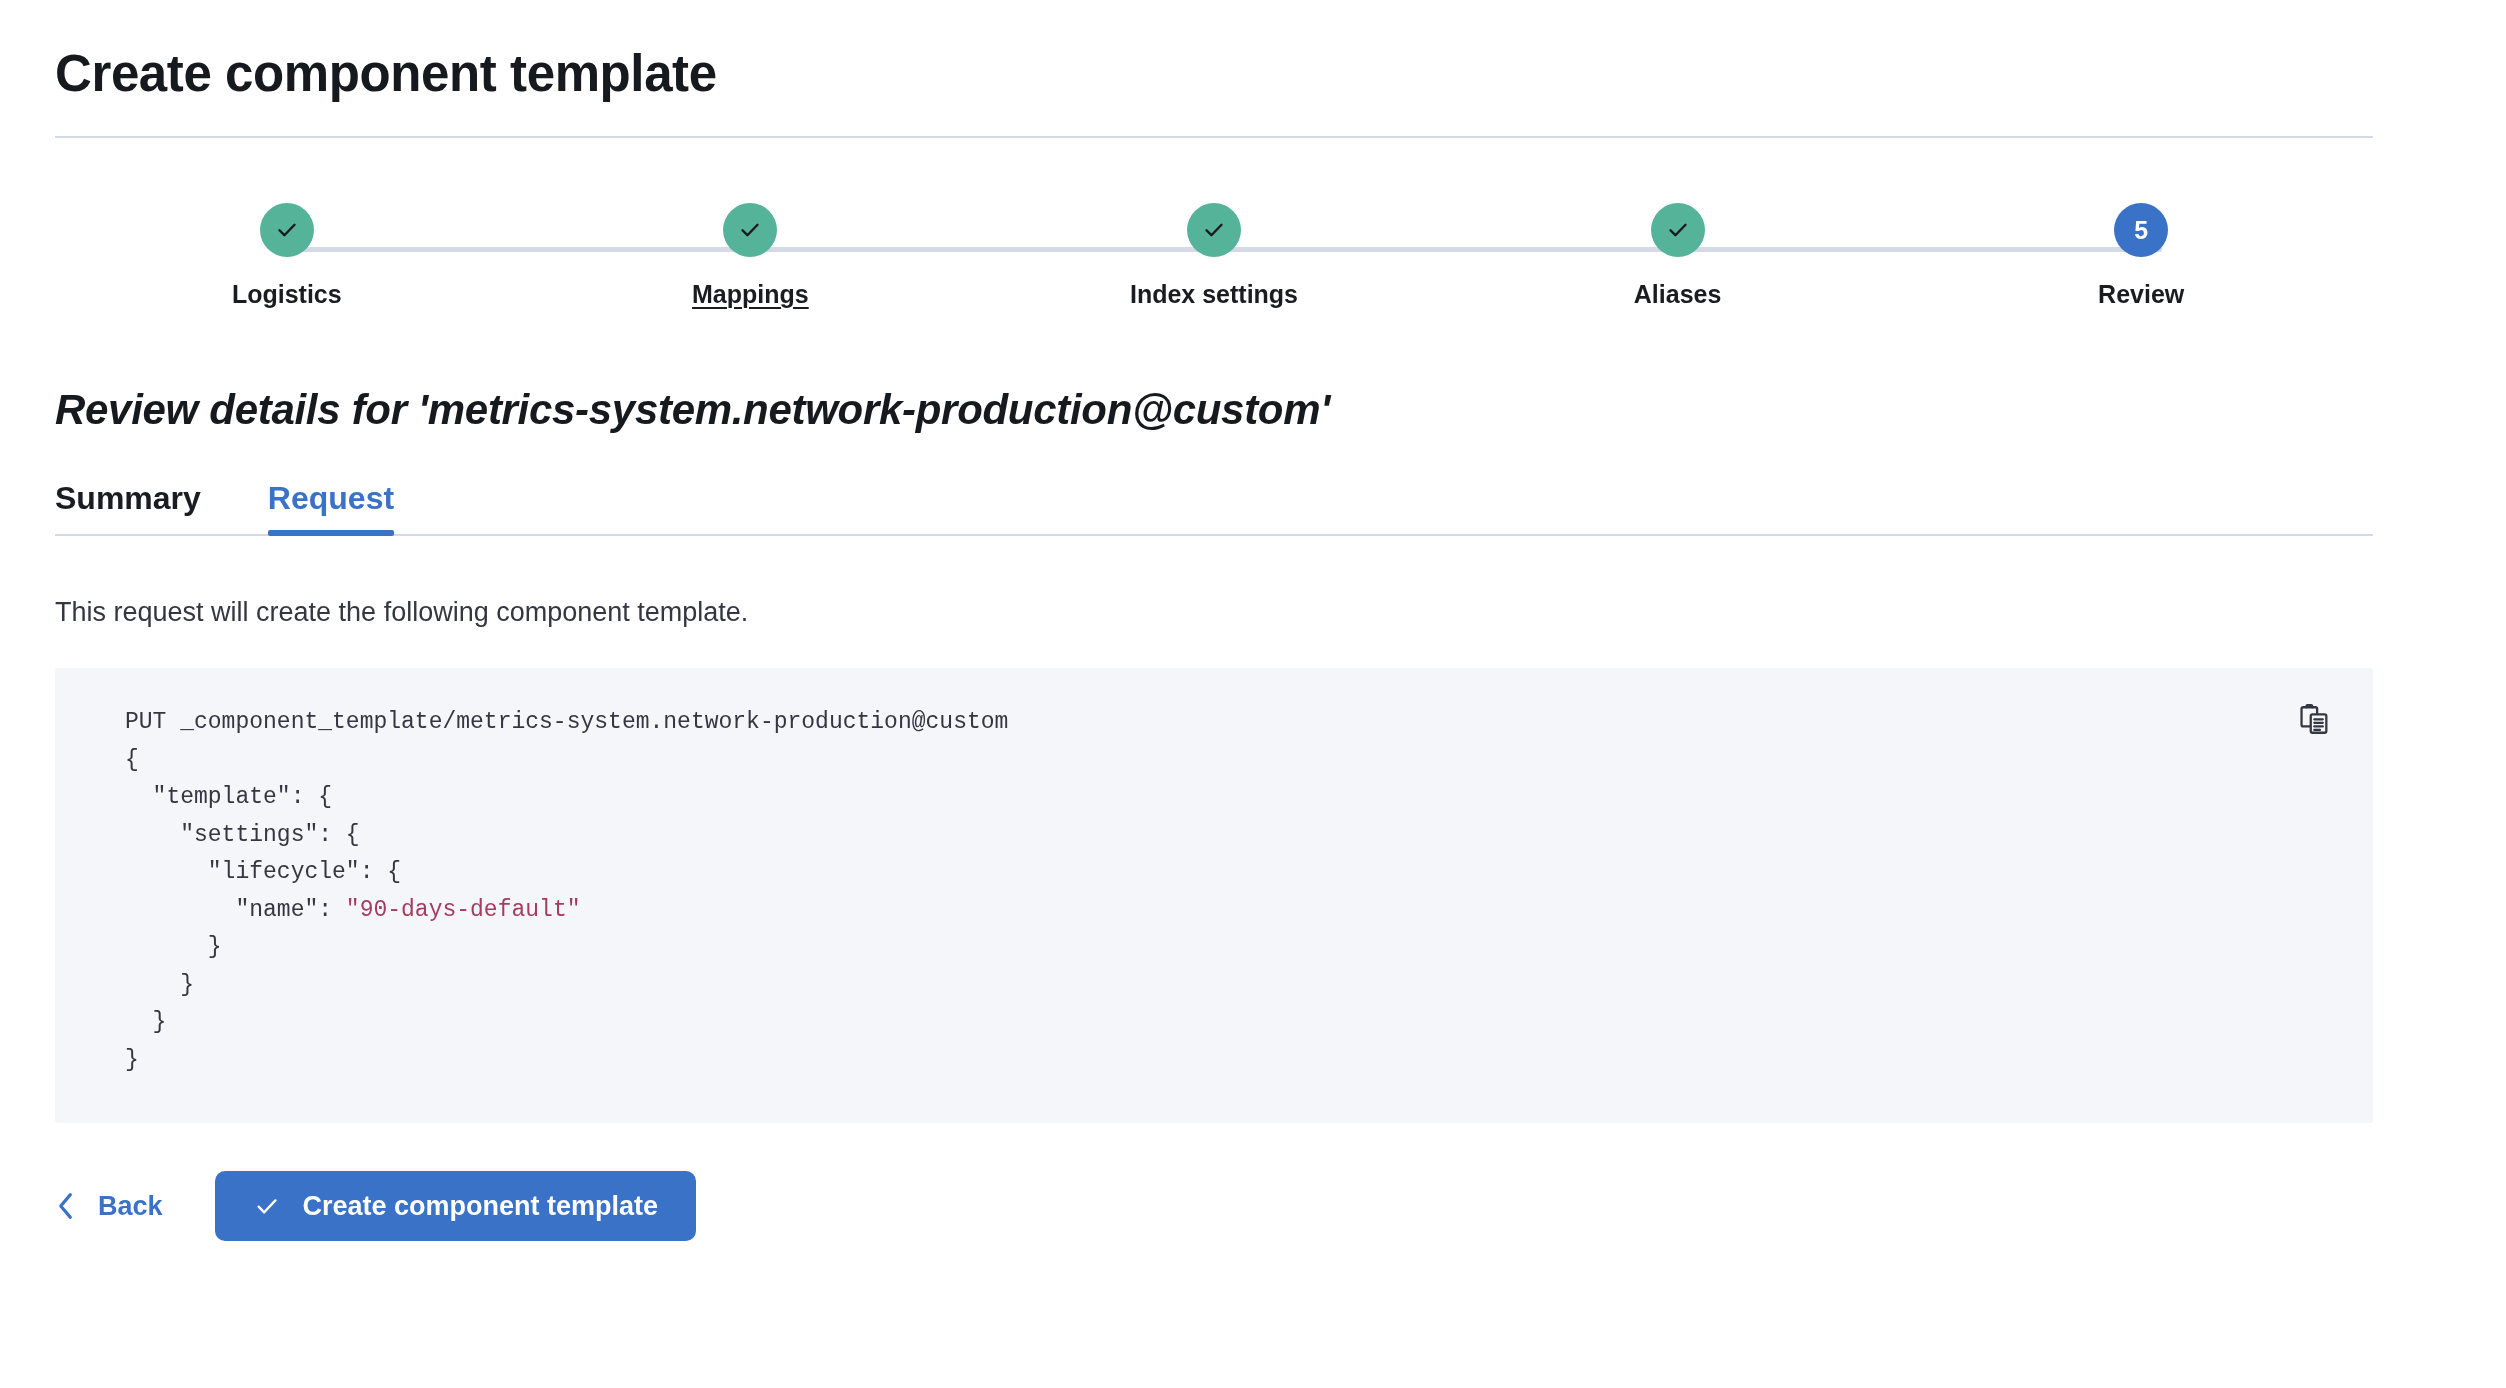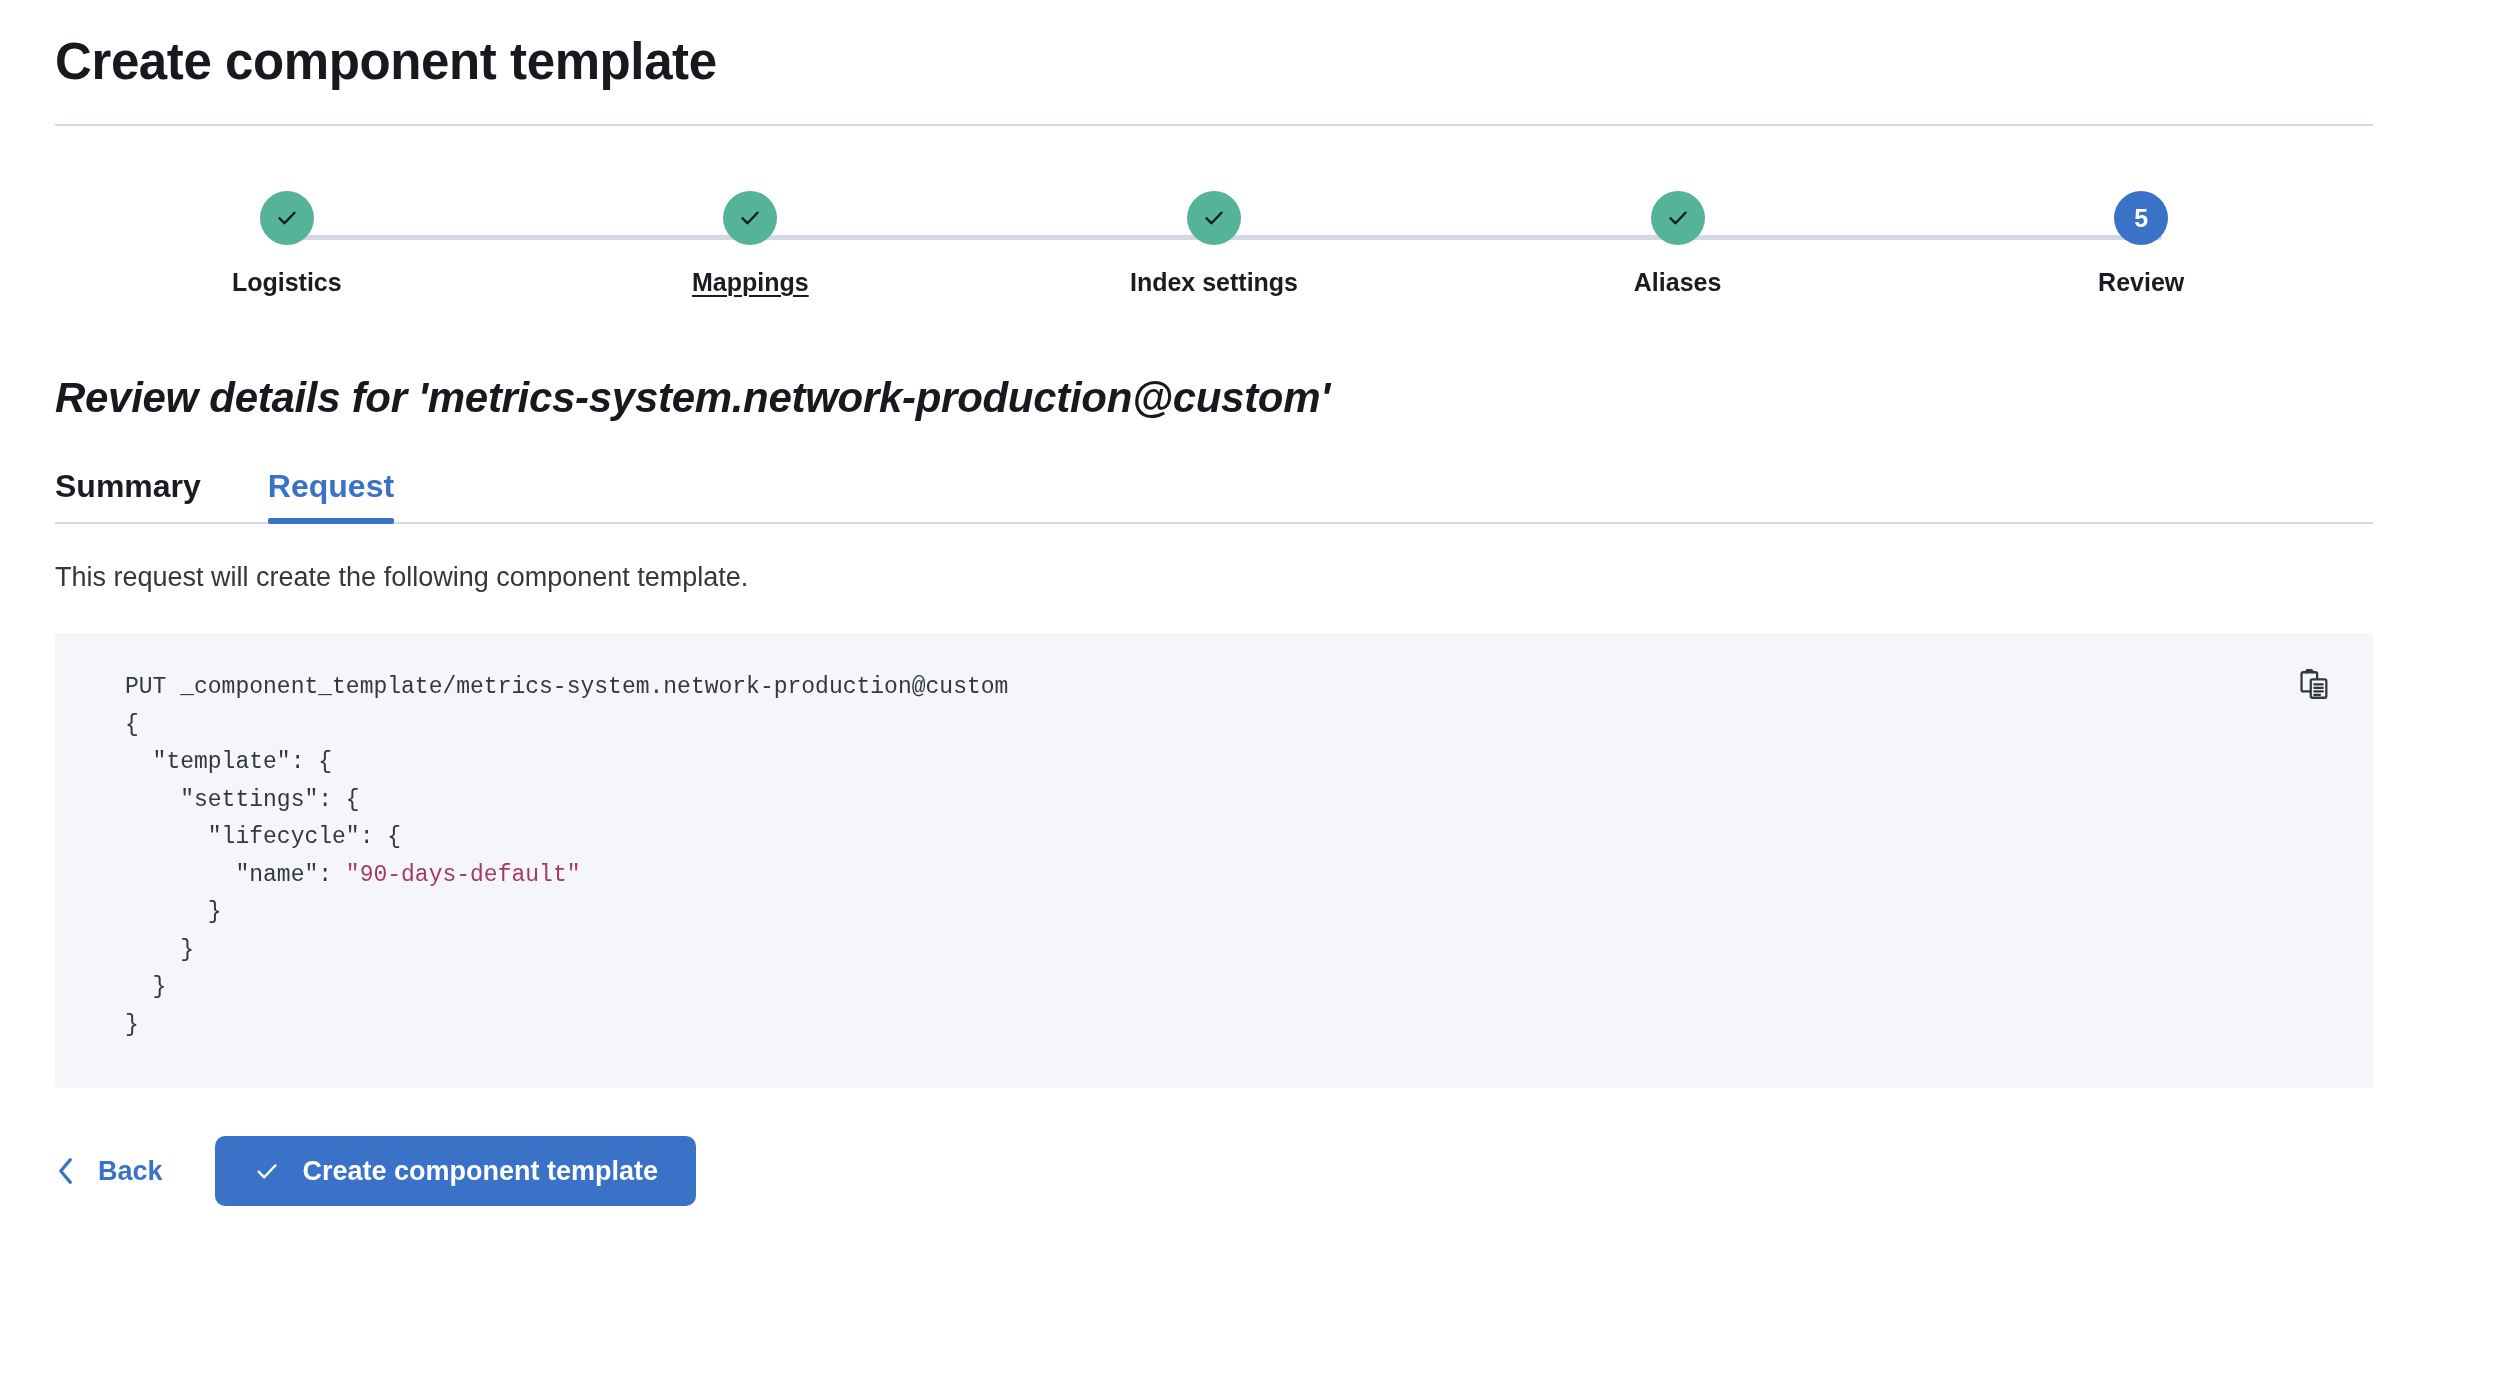--- a/index.html
+++ b/index.html
@@ -11,21 +11,21 @@
     background: #ffffff;
     font-family: "Liberation Sans", sans-serif;
     color: #1a1c21;
     overflow: hidden;
   }
 
   .page {
     position: relative;
     width: 2428px;
     height: 1388px;
-    padding: 0 55px;
+    padding: 12px 55px;
   }
 
   
   .page-title {
     font-size: 51px;
     line-height: 58px;
     font-weight: 700;
     letter-spacing: -0.4px;
     color: #16191d;
     padding-top: 33px;
@@ -155,21 +155,21 @@
     left: 0;
     right: 0;
     bottom: -2px;
     height: 6px;
     background: #3a72c8;
     border-radius: 2px;
   }
 
   
   .description {
-    margin-top: 35px;
+    margin-top: 58px;
     font-size: 27px;
     line-height: 36px;
     color: #343741;
   }
 
   
   .code-panel {
     position: relative;
     margin-top: 38px;
     background: #f5f6fa;

